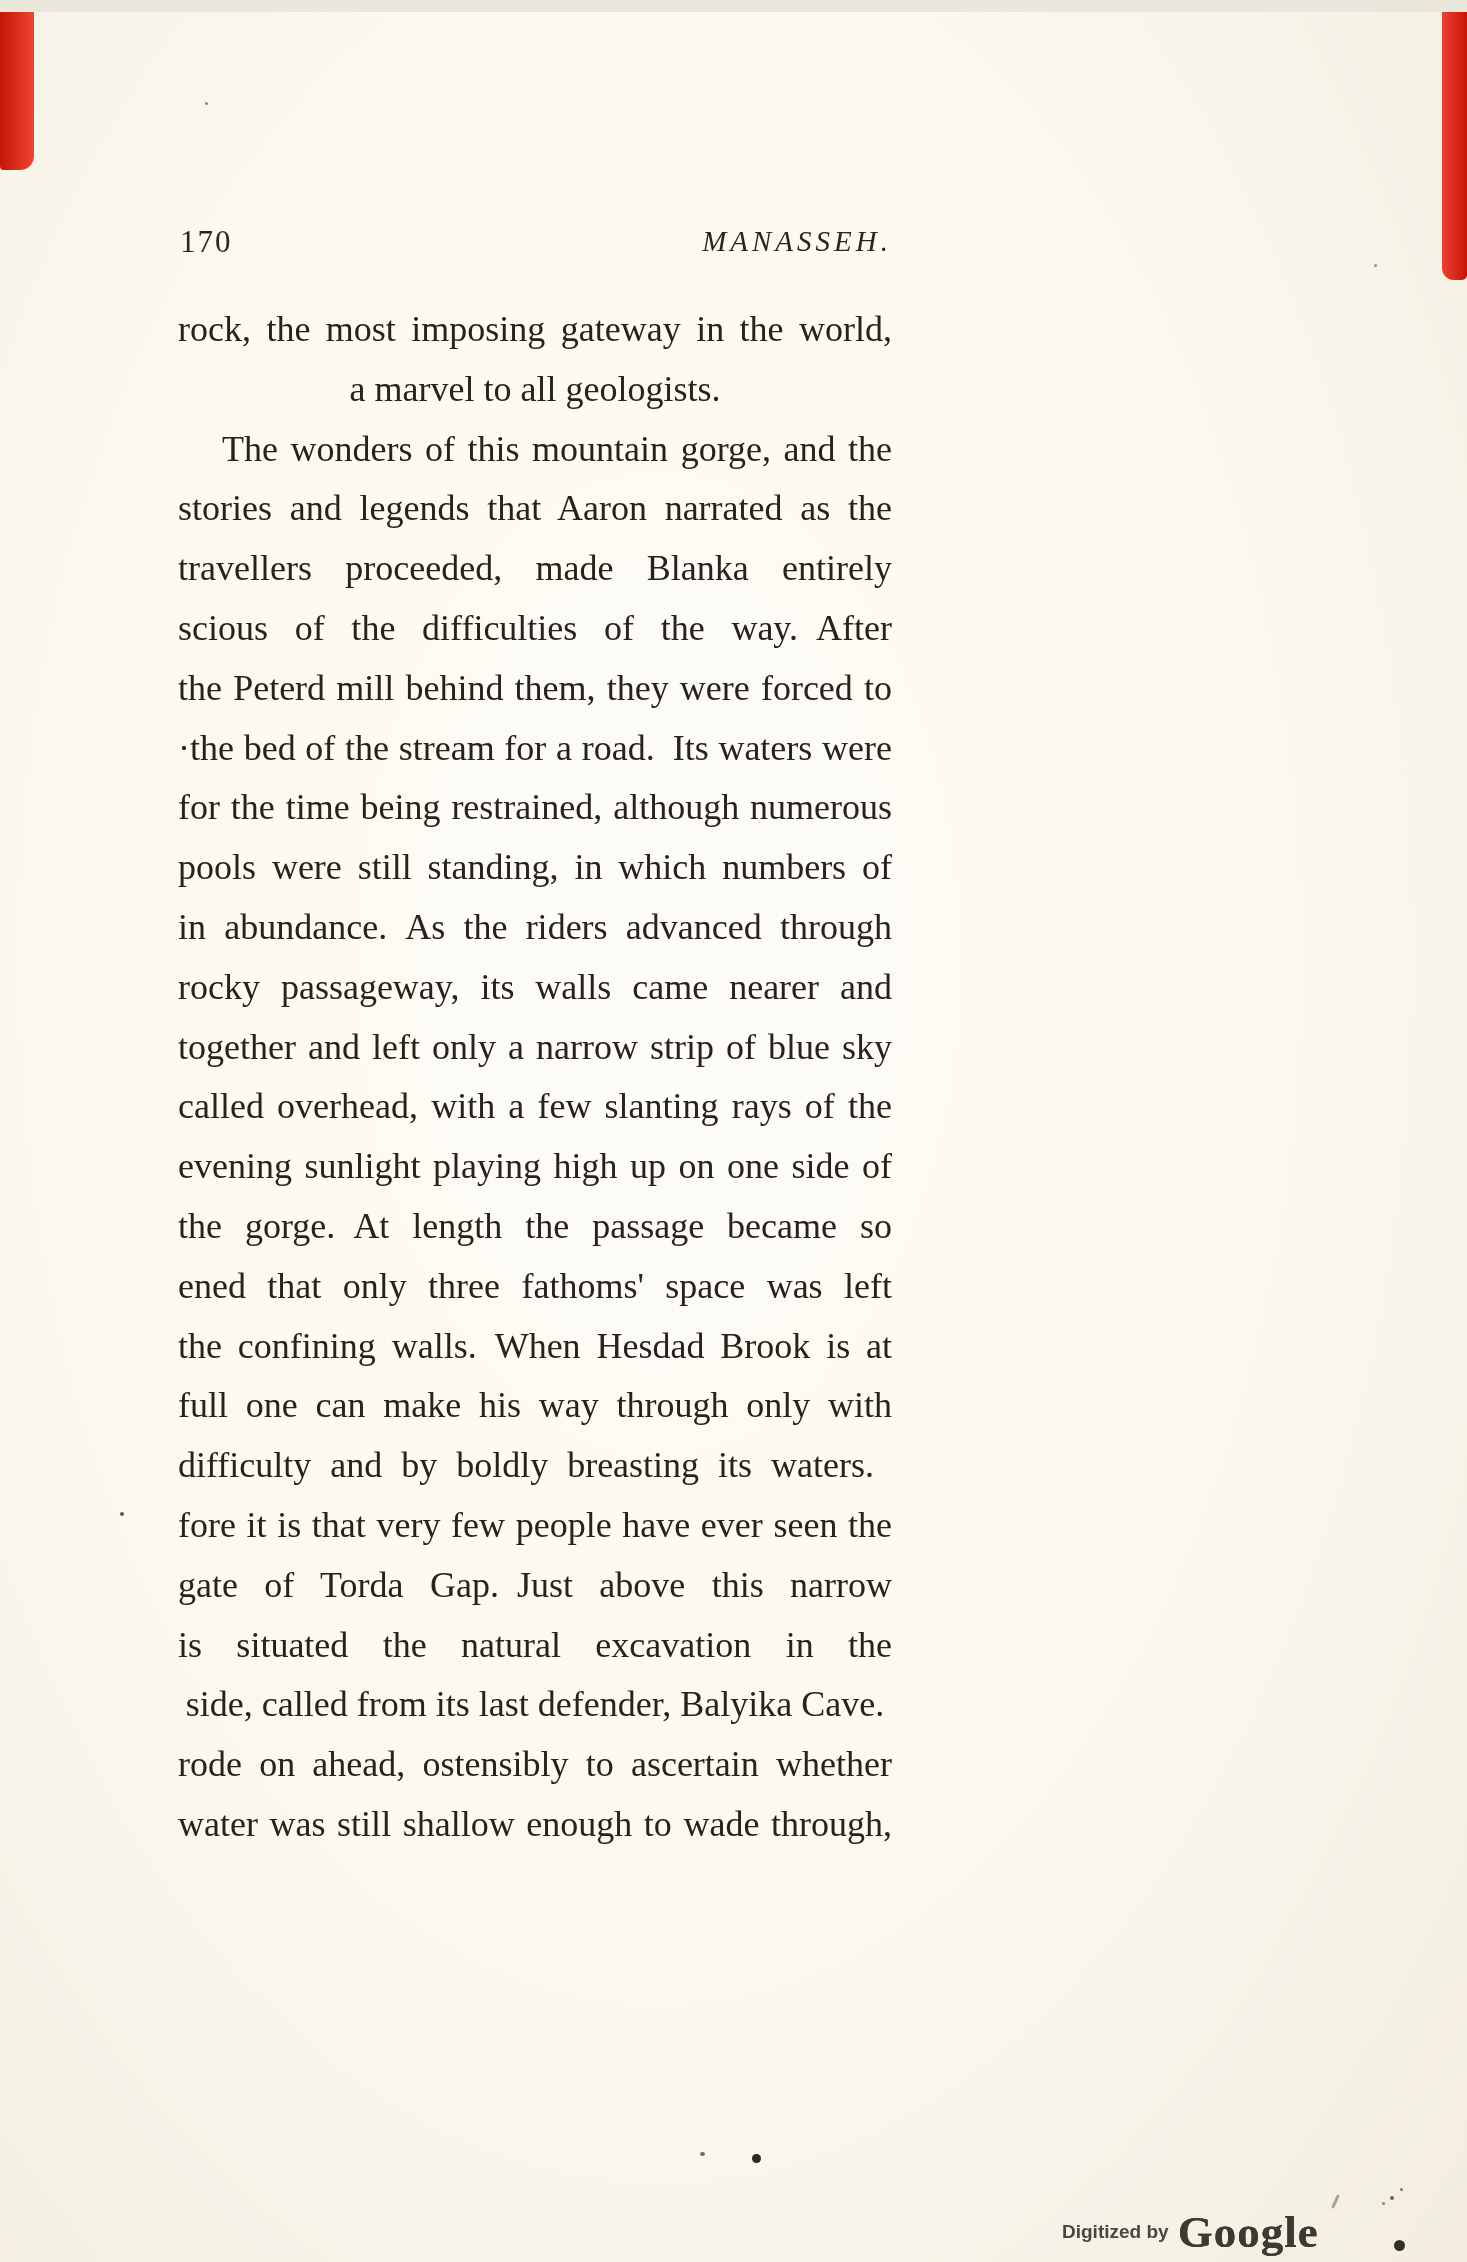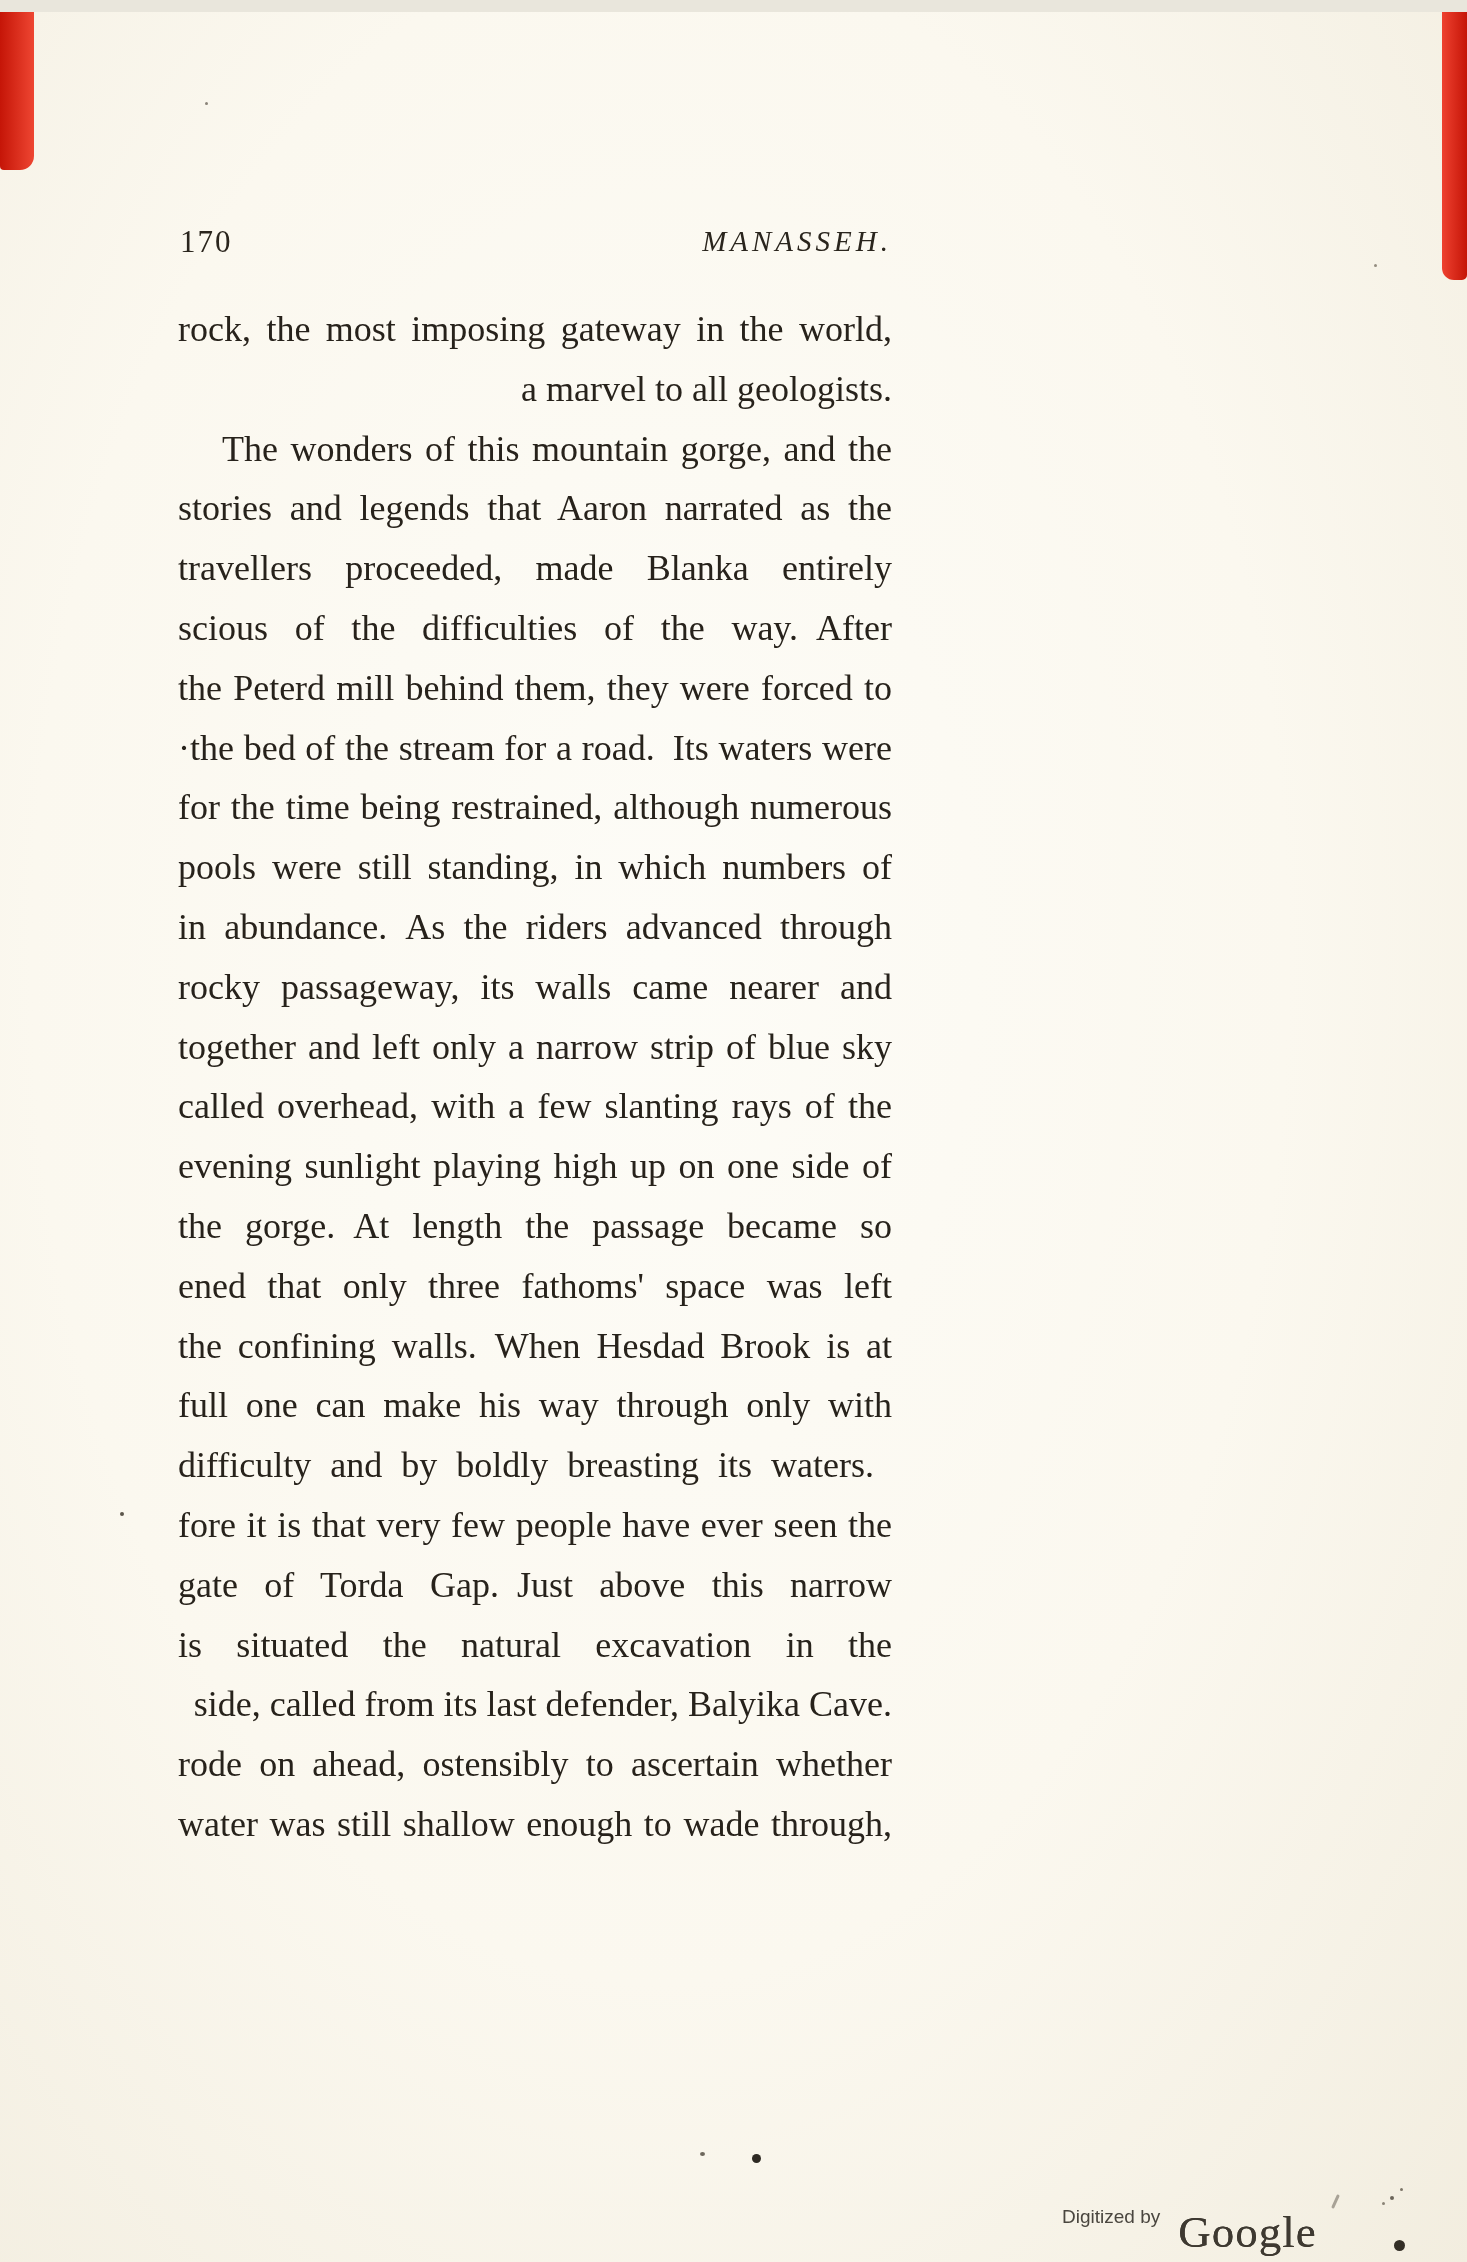--- a/index.html
+++ b/index.html
@@ -39,30 +39,31 @@
     color: #2a251d;
   }
 
   .text-block {
     position: absolute; left: 178px; top: 288px; width: 714px;
     font-size: 36px;
   }
   .line {
     height: 59.8px; line-height: 59.8px;
     overflow: hidden;
-    text-align: right;
+    text-align: center;
     text-justify: inter-word;
   }
   .line.just { text-align: justify; text-align-last: justify; }
   .line.indent { padding-left: 44px; }
 
   .footer {
     position: absolute; left: 1062px; top: 2194px;
-    display: flex; align-items: flex-start; gap: 18px;
+    display: flex; align-items: center; gap: 9px;
     white-space: nowrap;
+    font-weight: bold;
   }
   .dig {
     font-family: "Liberation Sans", sans-serif;
     font-size: 19px; color: #4a463f;
   }
   .google {
     font-family: "Liberation Serif", serif;
     font-size: 45px; color: #3e3931; letter-spacing: 1px;
     text-shadow: 0 0 0.6px #3e3931;
   }

